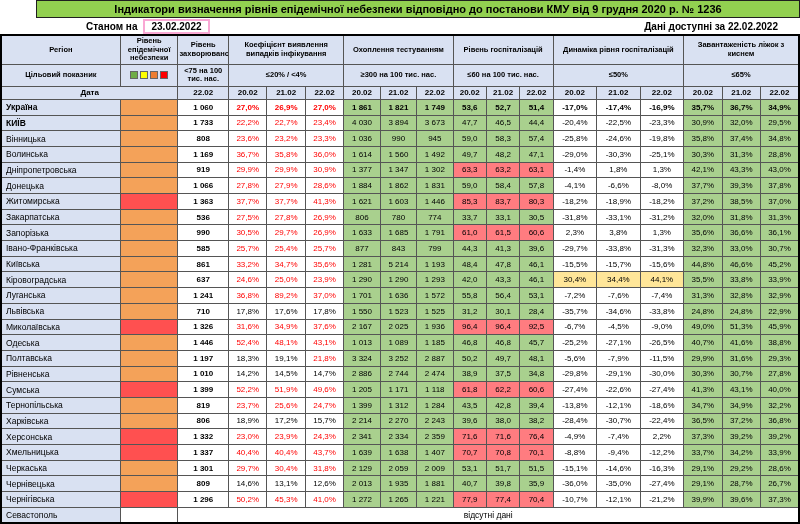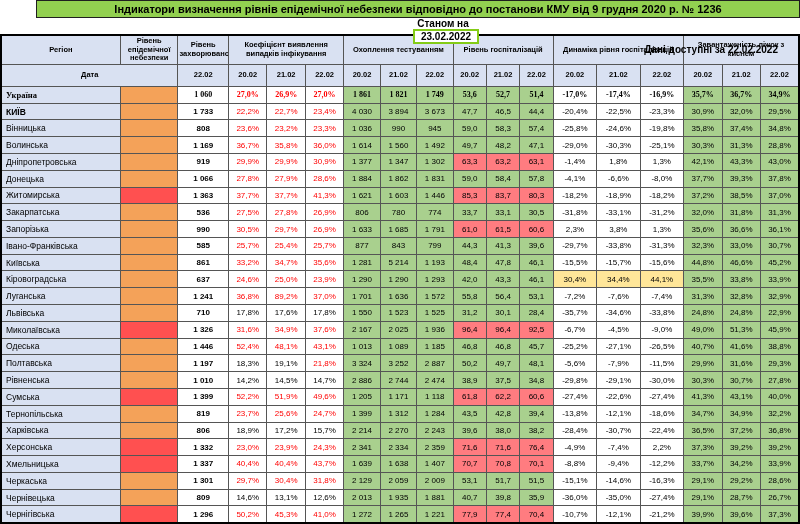--- a/index.html
+++ b/index.html
@@ -11,24 +11,24 @@
     color: #000;
   }
   .title-bar {
     margin-left: 36px; height: 18px; line-height: 17px;
     text-align: center; font-weight: bold; font-size: 11px;
     background: var(--title-bg, #92D050);
     border: 1px solid #1f1f1f;
   }
   .info-bar {
     height: 16px; display: flex; align-items: center;
-    font-size: 10px; font-weight: bold; padding-left: 86px; flex-direction: column;
+    font-size: 10px; font-weight: bold; padding-left: 86px;
   }
   .date-box {
-    border: 2px solid #84cc16; padding: 0 6px; margin-left: 6px;
+    border: 2px solid #f9a8d4; padding: 0 6px; margin-left: 6px;
     height: 15px; line-height: 12px; background: #fff;
   }
   .avail { margin-left: auto; padding-right: 22px; }
   table {
     width: 800px; height: 490px;
     border-collapse: collapse; table-layout: fixed;
     border: 2px solid #000;
   }
   th, td {
     border: 1px solid #555;
@@ -42,21 +42,21 @@
   }
   thead tr:nth-child(1) th { height: 26px; }
   thead tr:nth-child(2) th { height: 22px; }
   thead tr:nth-child(3) th { height: 13px; font-size: 8px; white-space: nowrap; }
   tbody td { font-size: 8px; height: 15px; }
   td.region-cell {
     text-align: left; padding-left: 4px;
     background: var(--header-bg, #D9E1F2); font-size: 8.5px;
   }
   .b { font-weight: bold; }
-  tr.b td { font-weight: bold; font-family: Liberation Serif, serif; }
+  tr.b td { font-weight: bold; }
   .g  { background: var(--green-cell, #A9D08E); }
   .rb { background: var(--red-cell, #FF7C80); }
   .yb { background: var(--yellow-cell, #FFE699); }
   .rt { color: var(--red-text, #FF0000); }
   .nodata-cell { font-size: 8.5px; }
   .legend-sq {
     display: inline-block; width: 8px; height: 8px; margin: 0 1px;
     border: 1px solid #666; vertical-align: middle;
   }
 </style>
@@ -96,20 +96,30 @@
       <tr>
         <th>Регіон</th>
         <th colspan="1">Рівень епідемічної небезпеки</th>
         <th colspan="1">Рівень захворюваності</th>
         <th colspan="3">Коефіцієнт виявлення випадків інфікування</th>
         <th colspan="3">Охоплення тестуванням</th>
         <th colspan="3">Рівень госпіталізацій</th>
         <th colspan="3">Динаміка рівня госпіталізацій</th>
         <th colspan="3">Завантаженість ліжок з киснем</th>
       </tr>
+      <tr>
+        <th>Цільовий показник</th>
+        <th colspan="1"><span class="legend-sq" style="background: rgb(112, 173, 71);"></span><span class="legend-sq" style="background: rgb(255, 255, 0);"></span><span class="legend-sq" style="background: rgb(237, 125, 49);"></span><span class="legend-sq" style="background: rgb(255, 0, 0);"></span></th>
+        <th colspan="1">&lt;75 на 100 тис. нас.</th>
+        <th colspan="3">≤20% / &lt;4%</th>
+        <th colspan="3">≥300 на 100 тис. нас.</th>
+        <th colspan="3">≤60 на 100 тис. нас.</th>
+        <th colspan="3">≤50%</th>
+        <th colspan="3">≤65%</th>
+      </tr>
       <tr class="dates">
         <th colspan="2">Дата</th>
         <th>22.02</th>
         <th>20.02</th>
         <th>21.02</th>
         <th>22.02</th>
         <th>20.02</th>
         <th>21.02</th>
         <th>22.02</th>
         <th>20.02</th>
@@ -637,14 +647,19 @@
         <td class="rb">77,9</td>
         <td class="rb">77,4</td>
         <td class="rb">70,4</td>
         <td>-10,7%</td>
         <td>-12,1%</td>
         <td>-21,2%</td>
         <td class="g">39,9%</td>
         <td class="g">39,6%</td>
         <td class="g">37,3%</td>
       </tr>
+      <tr>
+        <td class="region-cell">Севастополь</td>
+        <td class="danger-cell"></td>
+        <td class="nodata-cell" colspan="16">відсутні дані</td>
+      </tr>
     </tbody>
 </table>
 
 </body></html>

